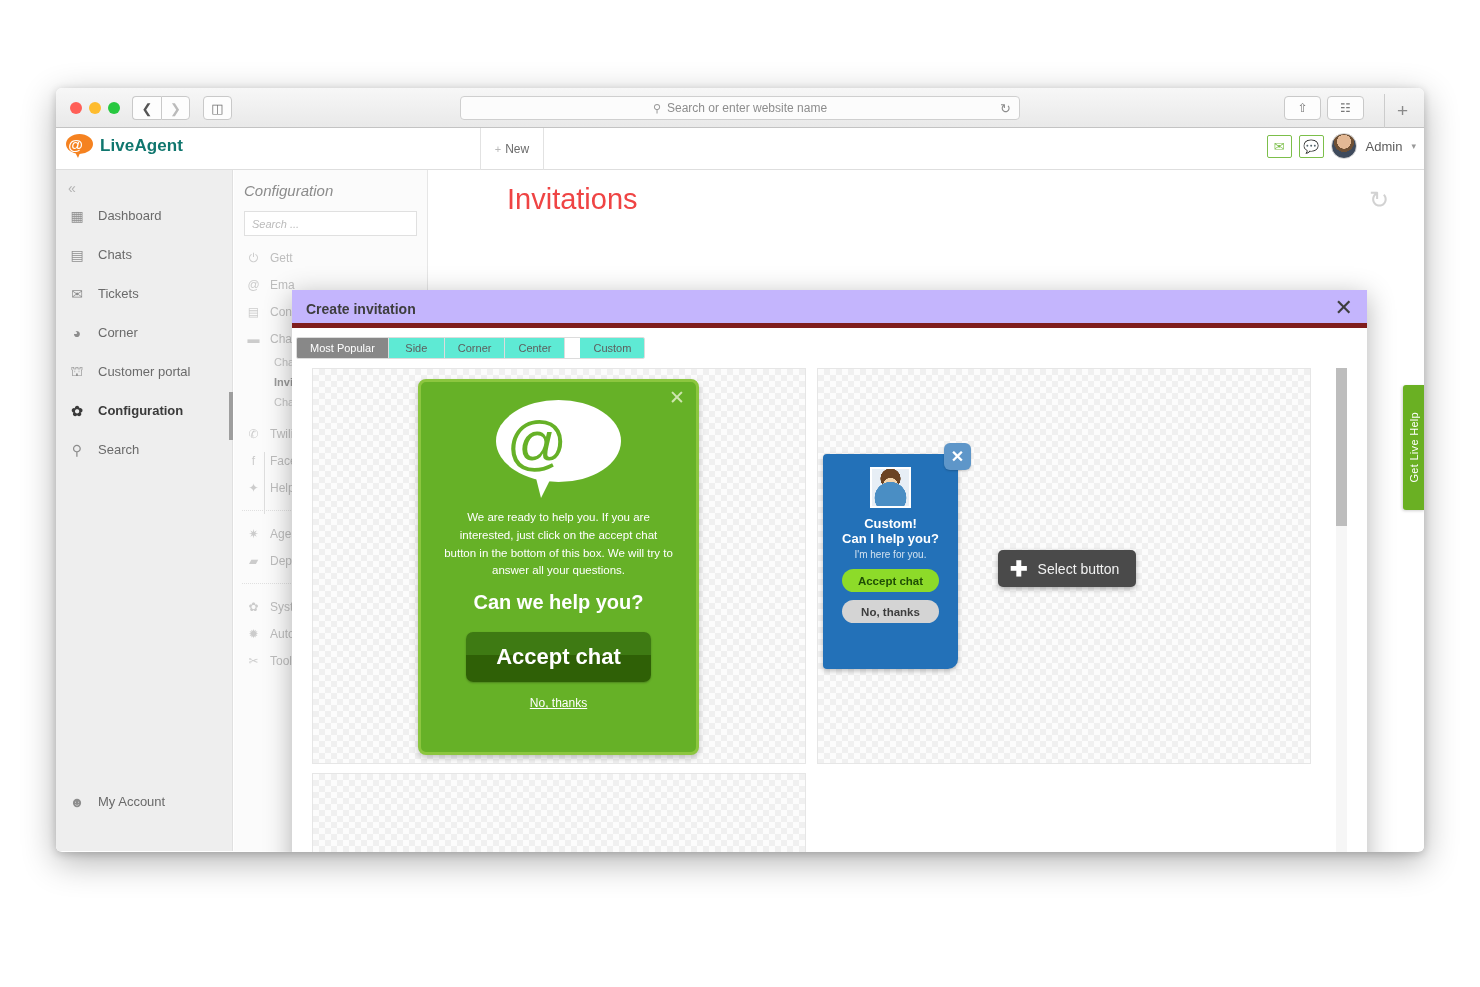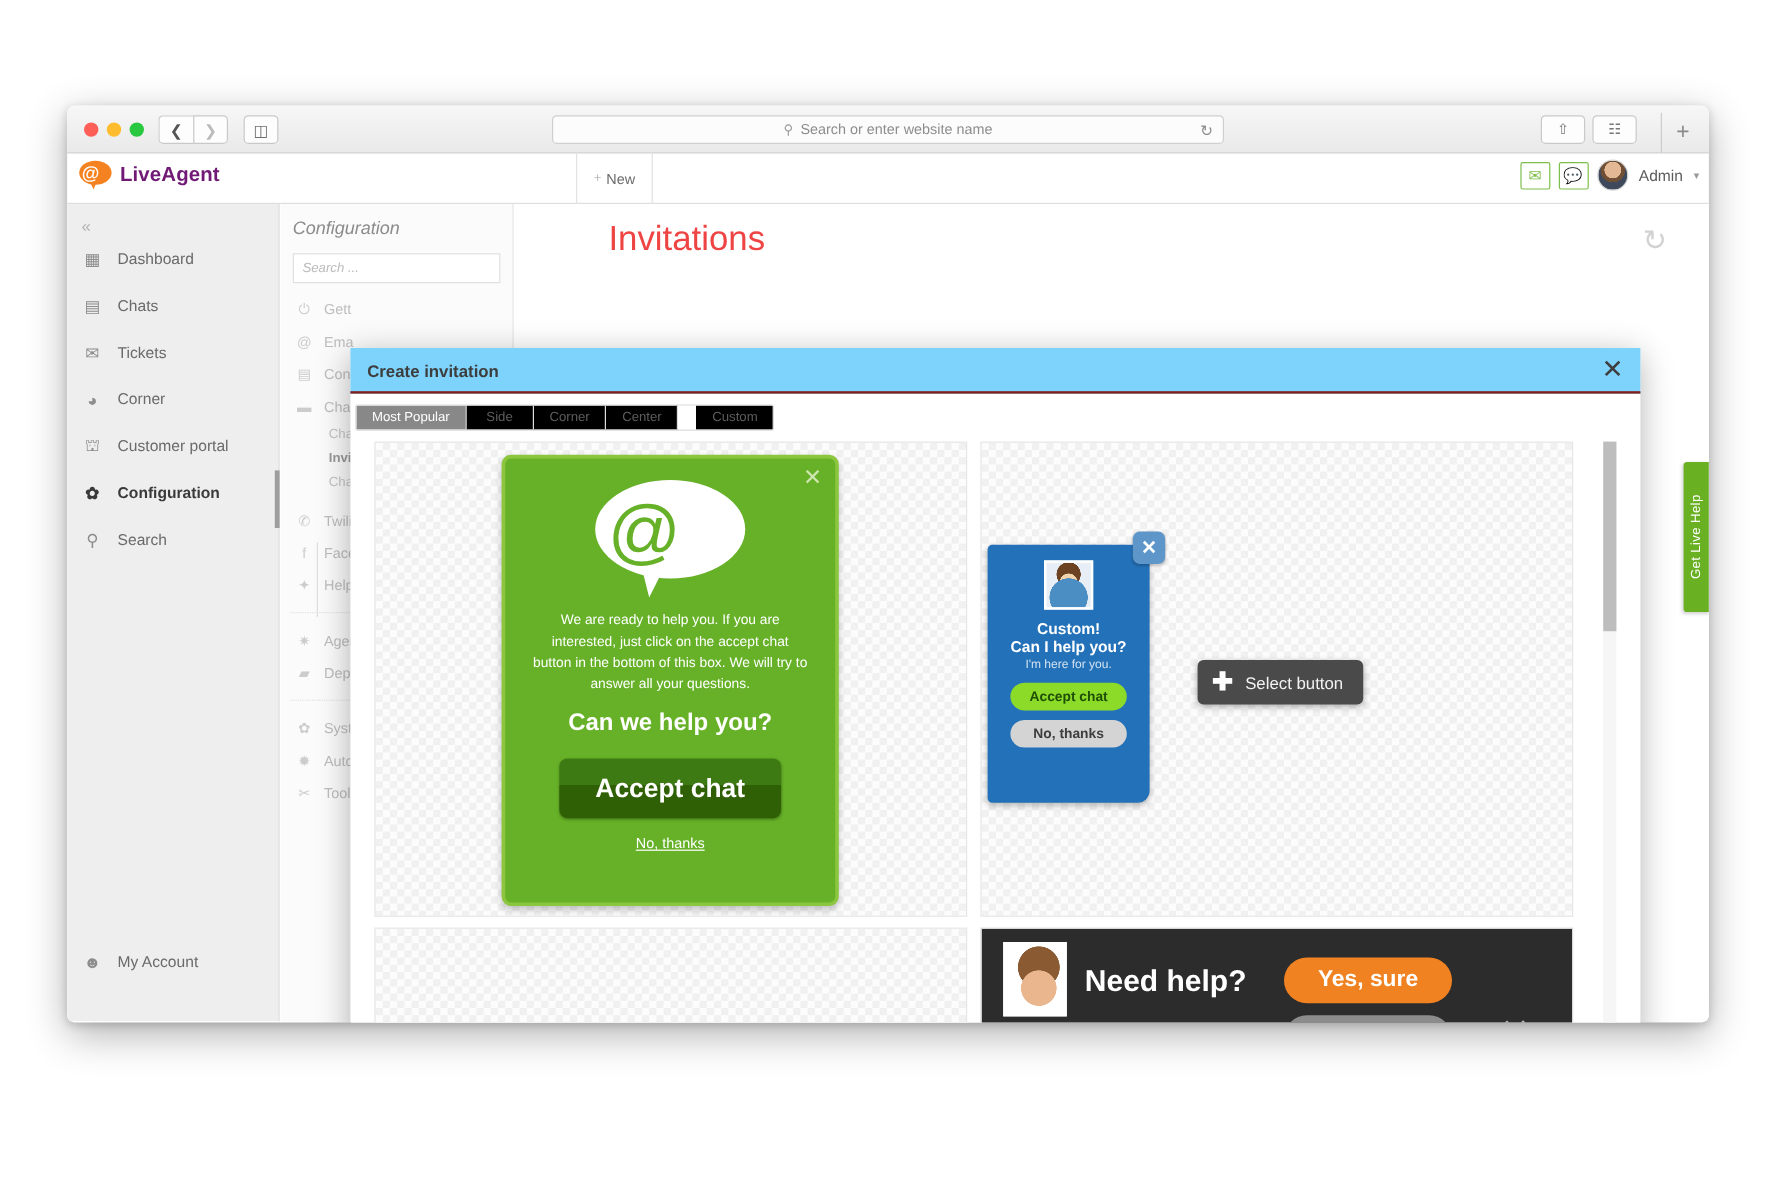--- a/index.html
+++ b/index.html
@@ -104,21 +104,21 @@
     border-left: 5px solid transparent;
     border-right: 4px solid transparent;
     border-top: 10px solid #f58220;
   }
   #logo .mark .at {
     position: absolute; left: 1px; top: 2px;
     width: 17px; height: 17px;
     color: #fff; font-size: 15px; font-weight: bold;
     display: flex; align-items: center; justify-content: center;
   }
-  #logo .brand { font-size: 17px; color: #701a75; font-weight: 600; letter-spacing: .1px; text-align: center; }
+  #logo .brand { font-size: 17px; color: #0f766e; font-weight: 600; letter-spacing: .1px; text-align: center; }
 
   #new-btn {
     position: absolute; left: 424px; top: 0;
     width: 64px; height: 42px;
     border-left: 1px solid #e2e2e2; border-right: 1px solid #e2e2e2;
     display: flex; align-items: center; justify-content: center; gap: 4px;
     font-size: 12px; color: #6b6b6b;
   }
   #new-btn .plus { color: #b8b8b8; font-size: 11px; }
 
@@ -227,41 +227,41 @@
   #modal {
     position: absolute;
     left: 236px; top: 120px;
     width: 1075px; height: 700px;
     background: #ffffff;
     box-shadow: 0 6px 26px rgba(0,0,0,0.30);
     z-index: 40;
   }
   #modal-header {
     position: relative; height: 38px;
-    background: #7dd3fc; border-bottom: 2px solid #7f1d1d;
+    background: #c4b5fd; border-bottom: 5px solid #7f1d1d;
   }
   #modal-title {
     position: absolute; left: 14px; top: 11px;
     font-size: 14px; font-weight: bold; color: #3d3d3d;
   }
   #modal-close {
     position: absolute; right: 14px; top: 7px;
     font-size: 22px; color: #3e3e3e; font-weight: 300; line-height: 1;
   }
 
   #tabs {
     position: absolute; left: 4px; top: 47px;
     display: flex;
     border: 1px solid #dcdcdc; border-radius: 2px; overflow: hidden;
   }
   .tab {
     height: 20px; padding: 0 13px;
     display: flex; align-items: center; justify-content: center;
     font-size: 11px; color: #5d5d5d;
-    background: #000000; border-right: 1px solid #dcdcdc;
+    background: #5eead4; border-right: 1px solid #dcdcdc;
     min-width: 56px;
   }
   .tab:last-child { border-right: none; margin-left: 15px; }
   .tab.active { background: #888888; color: #ffffff; font-weight: 500; }
 
   
   .checker {
     background-color: #fcfcfc;
     background-image:
       linear-gradient(45deg, #f0f0f0 25%, transparent 25%, transparent 75%, #f0f0f0 75%),
@@ -656,29 +656,20 @@
           <div id="select-button-chip">
             <span class="plusglyph">✚</span>
             <span class="chiptext">Select button</span>
           </div>
         </div>
 
         <div class="preview-cell checker" id="cell-c">
           
         </div>
 
-        <div class="preview-cell" id="cell-d">
-          <div id="dark-banner">
-            <div id="dark-photo"></div>
-            <div id="dark-title">Need help?</div>
-            <div id="dark-yes">Yes, sure</div>
-            <div id="dark-no">No, thanks</div>
-            <div id="dark-x">✕</div>
-          </div>
-        </div>
       </div>
 
       <div id="modal-scroll-track">
         <div id="modal-scroll-thumb"></div>
       </div>
     </div>
 
   </div>
 </div>
 

